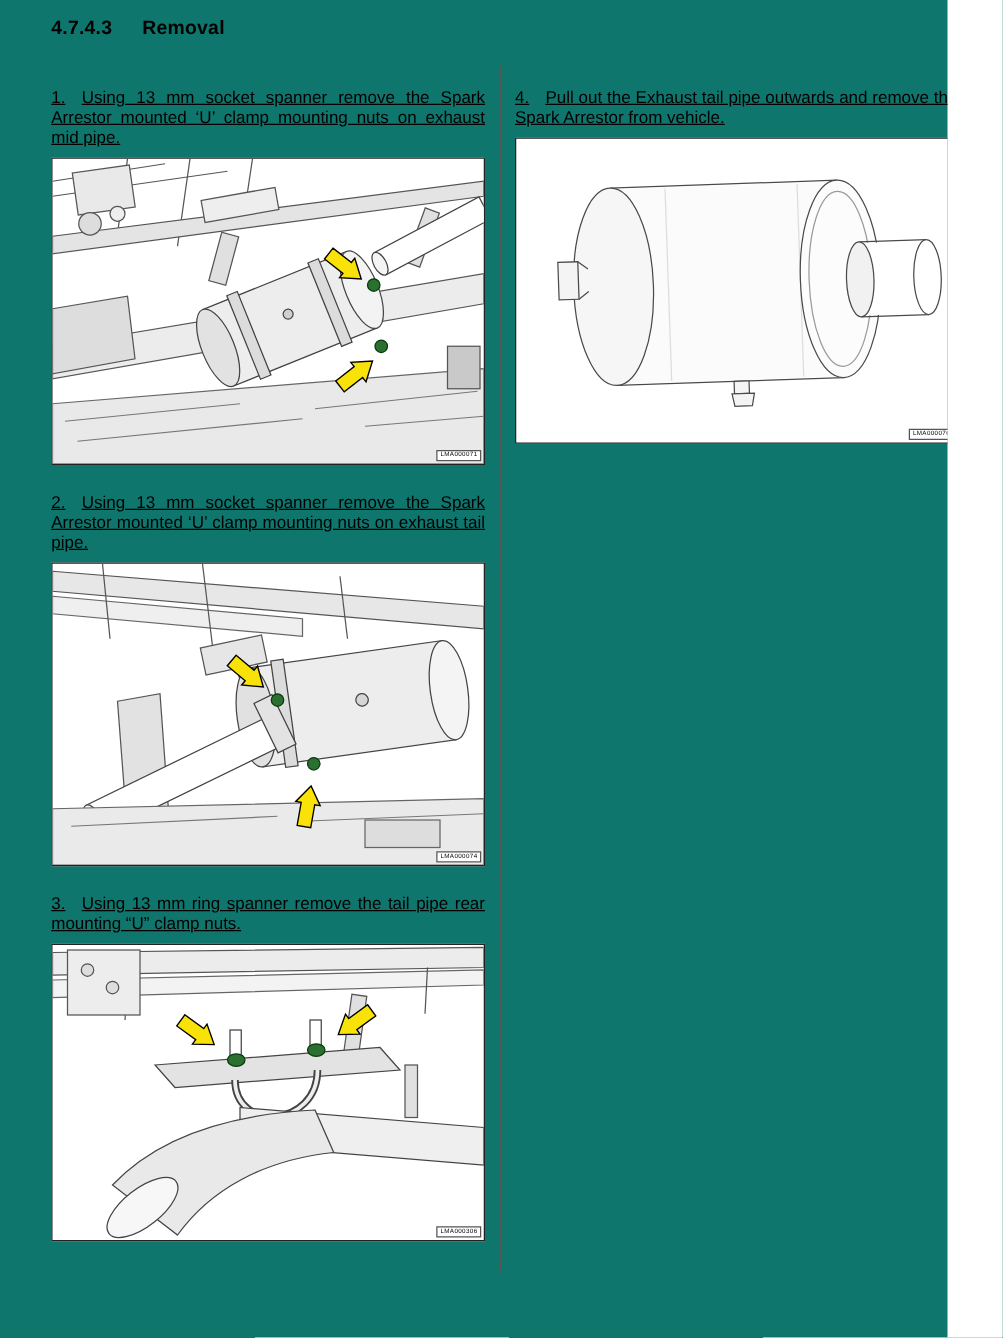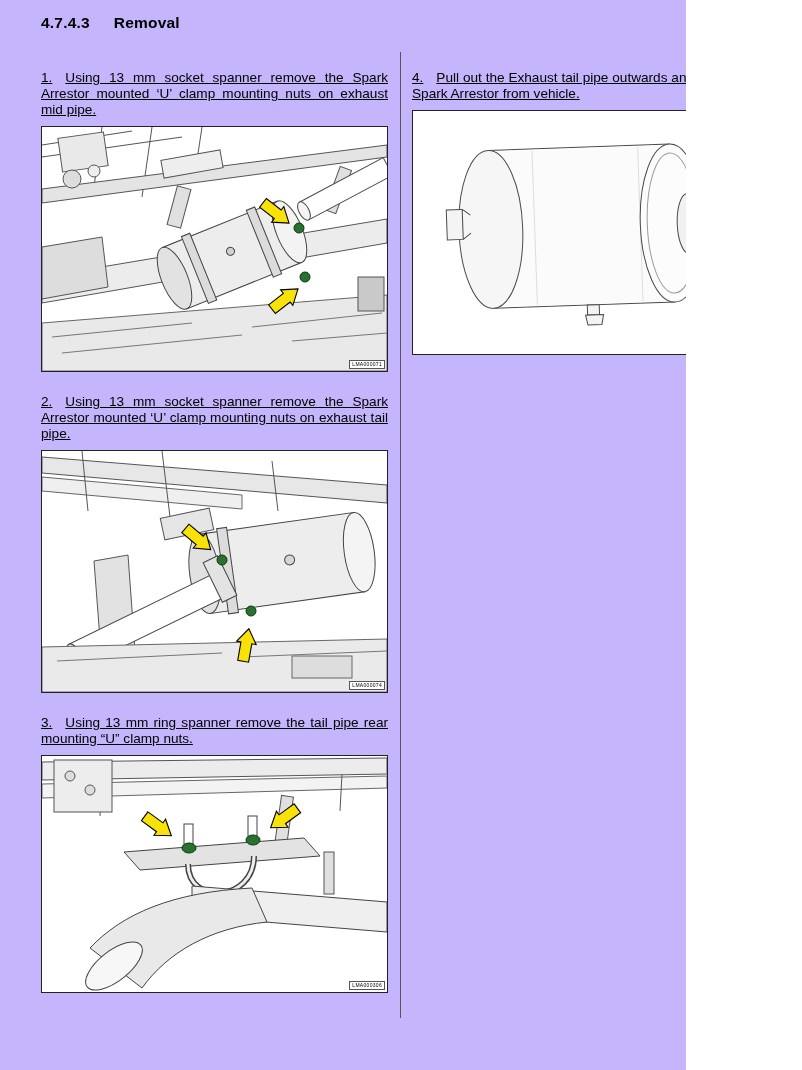--- a/index.html
+++ b/index.html
@@ -1,16 +1,16 @@
 <!DOCTYPE html>
 <html><head>
 <meta charset="utf-8">
 <style>
   html,body{margin:0;padding:0;background:#fff;}
-  .page{position:relative;width:686px;height:1070px;background:#c4b5fd;
+  .page{position:relative;width:758px;height:1070px;background:#0f766e;
         font-family:"Liberation Sans",sans-serif;color:#000;overflow:hidden;}
   .heading{position:absolute;left:41px;top:14px;font-size:15.5px;font-weight:700;letter-spacing:.2px;}
   .heading .hnum{margin-right:24px;}
   .divider{position:absolute;left:400px;top:52px;width:1px;height:966px;background:#555;}
   .col{position:absolute;top:70px;}
   .col-left{left:41px;width:347px;}
   .col-right{left:412px;width:354px;}
   .step{margin:0 0 8px 0;font-size:13.6px;line-height:16px;text-align:justify;text-decoration:underline;}
   .step .num{margin-right:13px;}
   figure.fig{position:relative;margin:6px 0 22px 0;border:1px solid #222;background:#fff;padding:0;}

